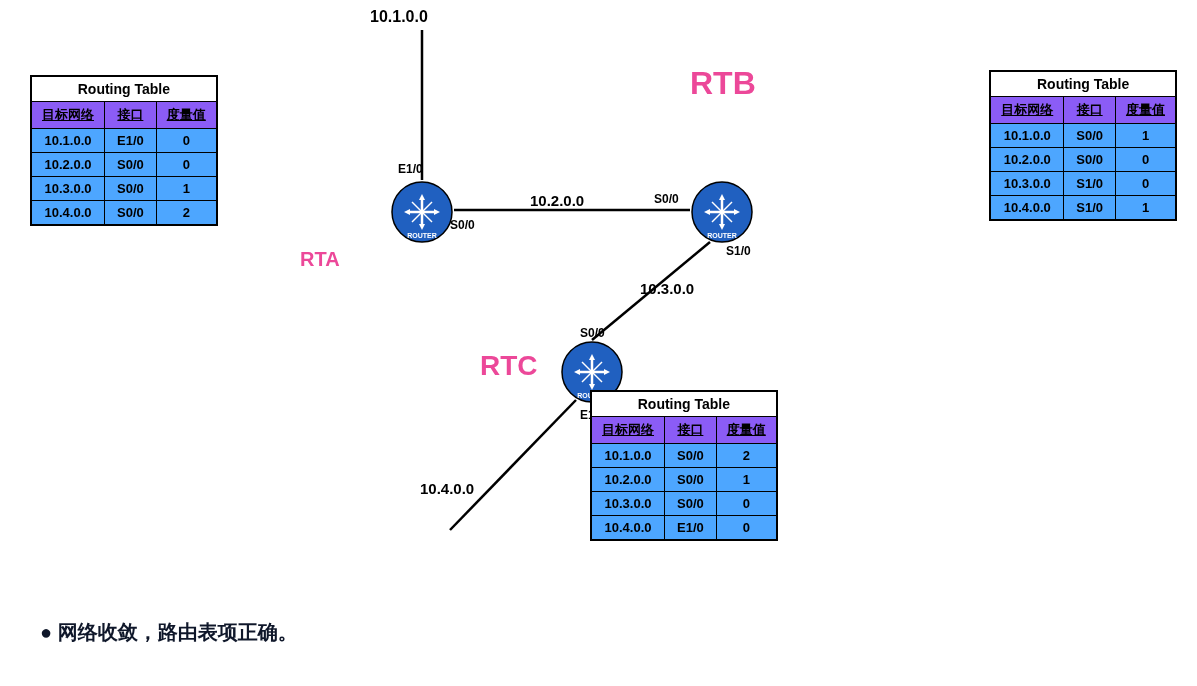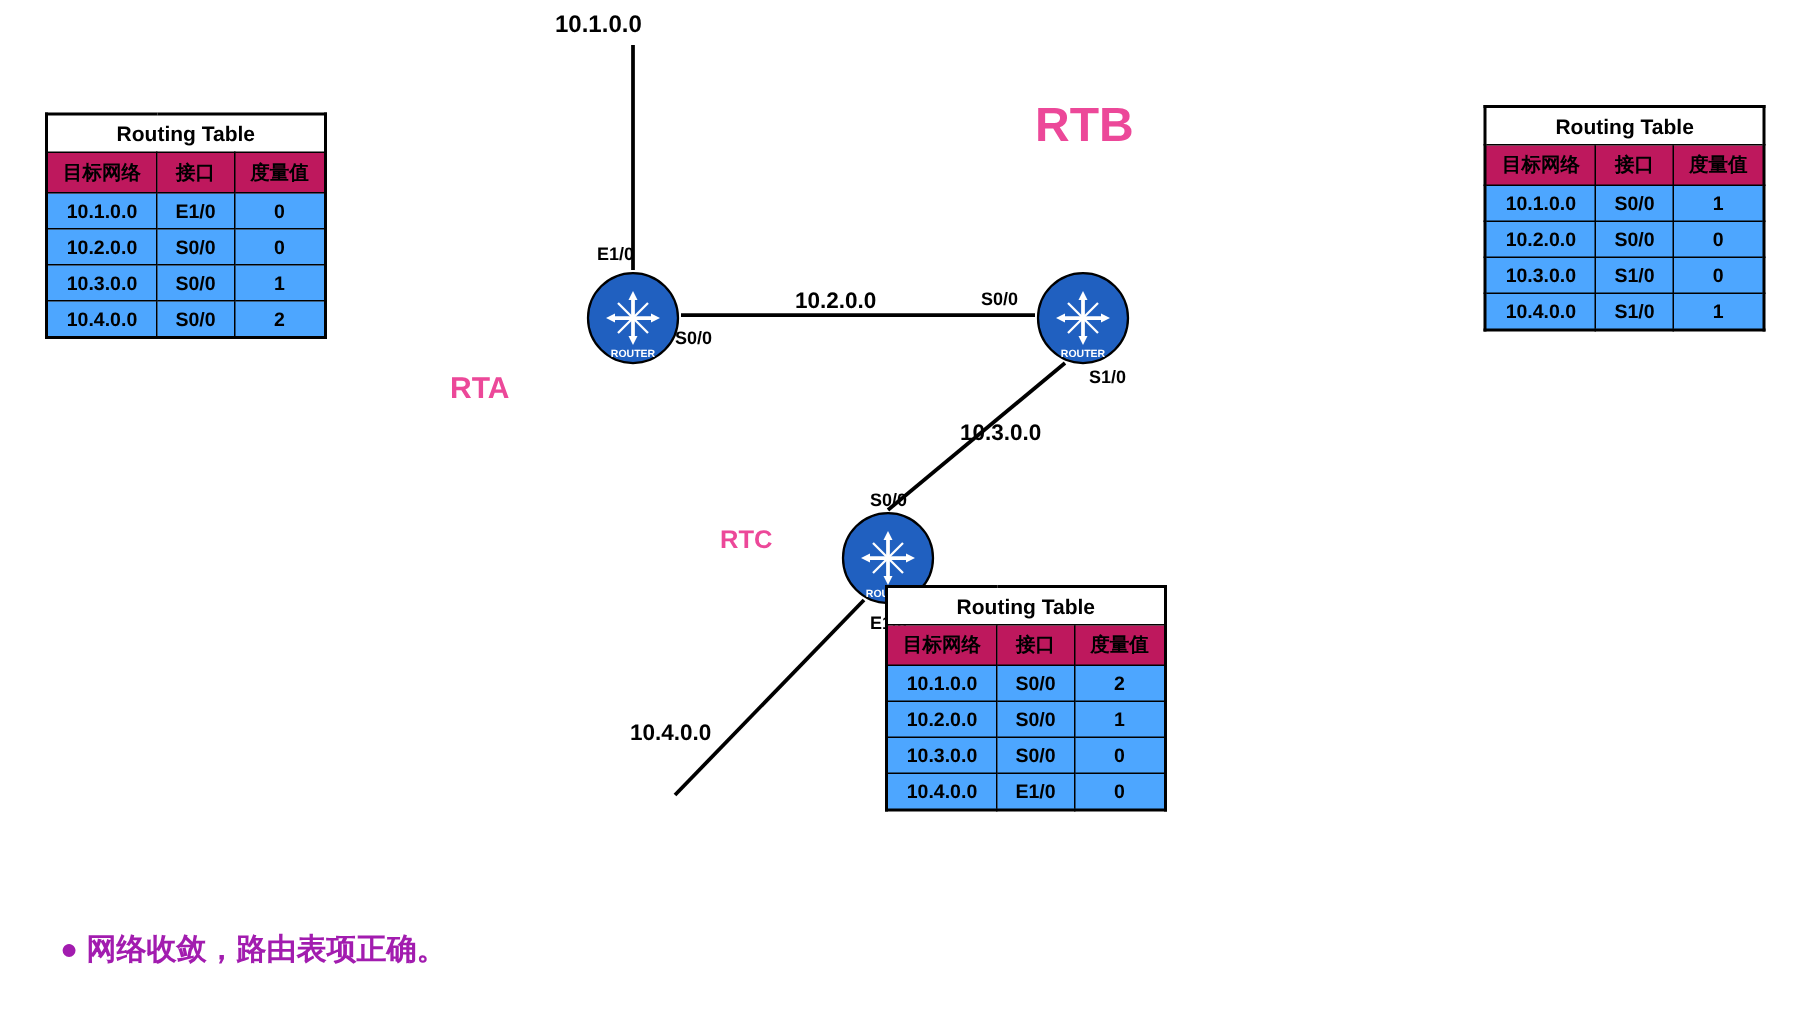--- a/index.html
+++ b/index.html
@@ -24,22 +24,23 @@
       text-align: center;
       padding: 4px 10px;
       border: 1px solid #000;
       margin-top: 33px;
     }
     .routing-table .header-row th {
       font-size: 14px;
       font-weight: bold;
     }
     .routing-table .col-header th {
-      background: #be185d;
-      font-weight: bold;
+      background: #8b5cf6;
+      font-weight: bold;
+      text-decoration: underline;
     }
     .routing-table td {
       background: #4da6ff;
       text-align: center;
       padding: 4px 12px;
       border: 1px solid #000;
       font-weight: bold;
       color: #000;
     }
 
@@ -88,21 +89,21 @@
       left: 0;
       width: 1197px;
       height: 686px;
       pointer-events: none;
     }
 
     .bullet-text {
       position: absolute;
       font-size: 20px;
       font-weight: bold;
-      color: #a21caf;
+      color: #0f172a;
       bottom: 40px;
       left: 40px;
     }
   </style>
 </head>
 <body>
 
 <svg id="lines-svg">
 
   <line x1="422" y1="30" x2="422" y2="180" stroke="#000" stroke-width="2.5"></line>
@@ -163,21 +164,21 @@
     <line x1="20" y1="32" x2="44" y2="32" stroke="white" stroke-width="2.5"></line>
     <line x1="32" y1="20" x2="32" y2="44" stroke="white" stroke-width="2.5"></line>
     <polygon points="44,29 44,35 50,32" fill="white"></polygon>
     <polygon points="20,29 20,35 14,32" fill="white"></polygon>
     <polygon points="29,20 35,20 32,14" fill="white"></polygon>
     <polygon points="29,44 35,44 32,50" fill="white"></polygon>
     <line x1="22" y1="22" x2="42" y2="42" stroke="white" stroke-width="1.5"></line>
     <line x1="22" y1="42" x2="42" y2="22" stroke="white" stroke-width="1.5"></line>
   </svg>
 </div>
-<div class="router-name" style="top:350px; left:480px; font-size:17px;">
+<div class="router-name" style="top:350px; left:480px; font-size:28px;">
   <span>RTC</span>
 </div>
 
 <div class="label" style="top:162px; left:398px; font-size:12px;">E1/0</div>
 <div class="label" style="top:218px; left:450px; font-size:12px;">S0/0</div>
 <div class="label" style="top:192px; left:654px; font-size:12px;">S0/0</div>
 <div class="label" style="top:244px; left:726px; font-size:12px;">S1/0</div>
 <div class="label" style="top:326px; left:580px; font-size:12px;">S0/0</div>
 <div class="label" style="top:408px; left:580px; font-size:12px;">E1/0</div>
 

